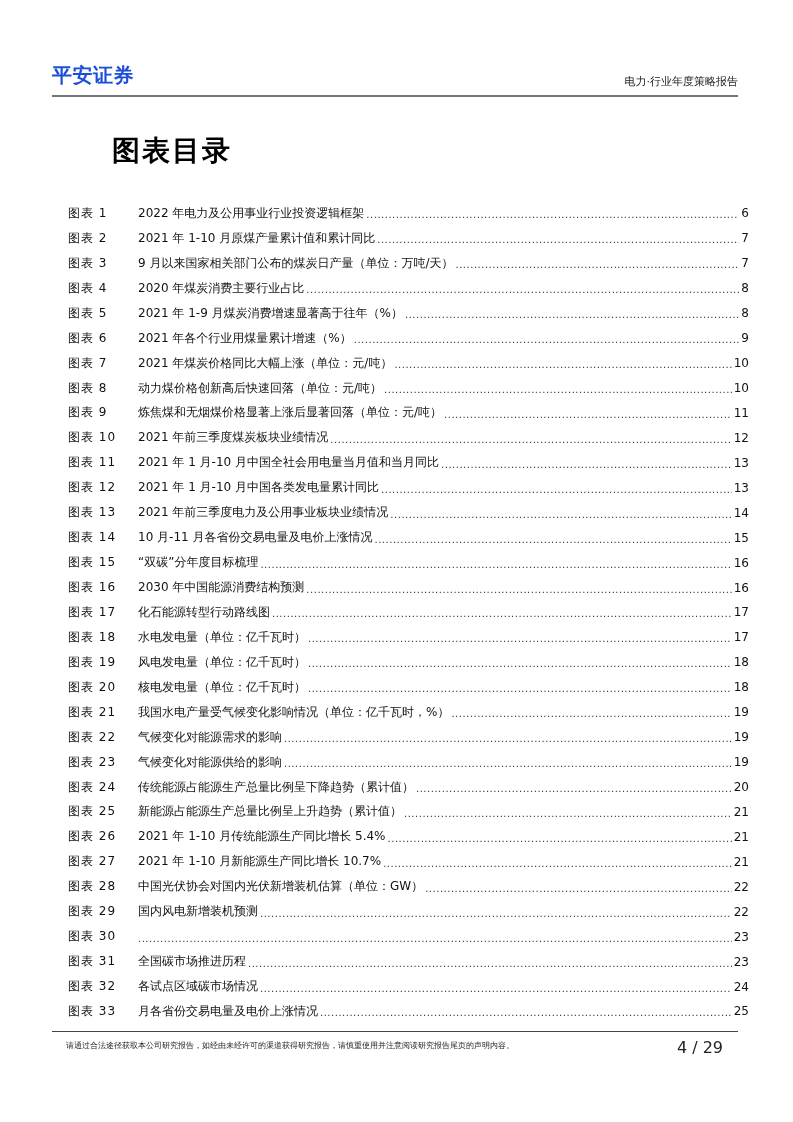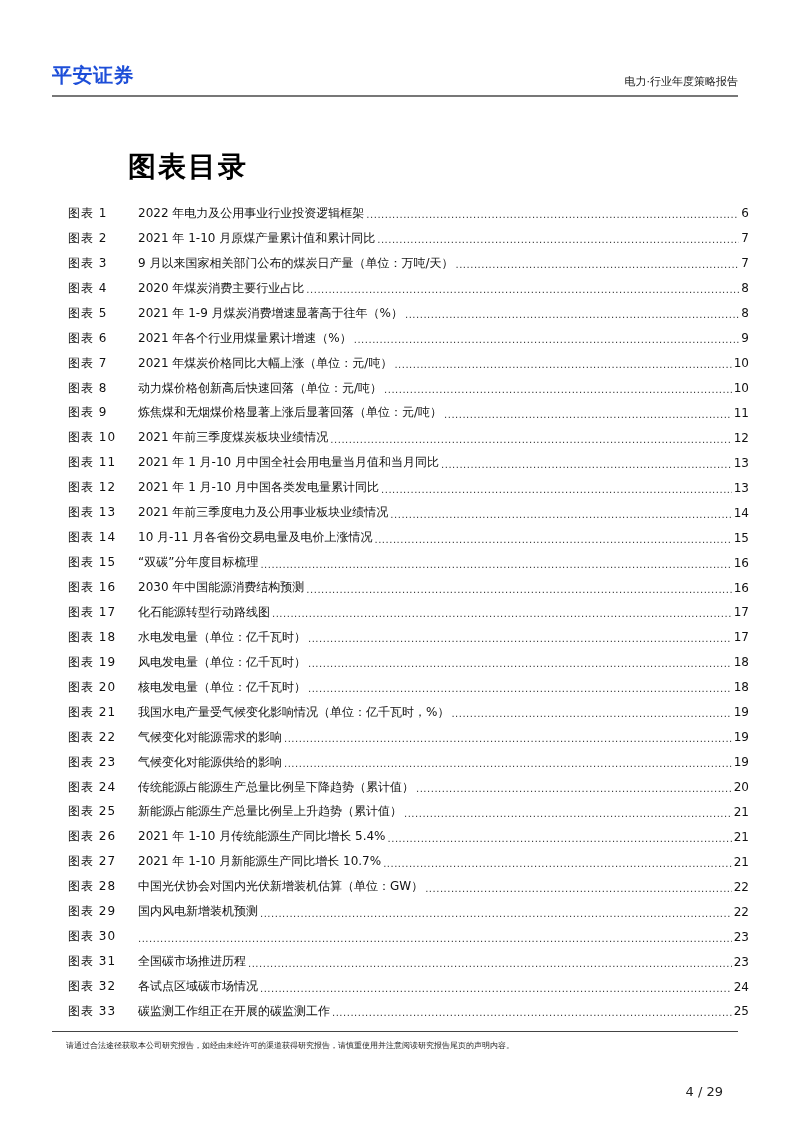--- a/index.html
+++ b/index.html
@@ -13,32 +13,32 @@
                  color: #000; letter-spacing: 2px; }
     .toc-list { position: absolute; left: 57px; top: 190px; width: 681px; margin: 11px; padding: 0; list-style: none; }
     .toc-row { height: 24.95px; display: flex; align-items: center; font-size: 12px; white-space: nowrap; }
     .toc-label { flex: 0 0 auto; width: 70px; letter-spacing: 1px; }
     .toc-caption { flex: 0 0 auto; padding-right: 2px; }
     .toc-dots { flex: 1 1 auto; overflow: hidden; color: #333; font-size: 10px; letter-spacing: 0.5px; margin-top: 3px; }
     .toc-dots::before { content: "......................................................................................................................................................................................................................................................"; }
     .toc-page { flex: 0 0 auto; padding-left: 2px; text-align: right; min-width: 8px; }
     .footer-rule { position: absolute; left: 52px; right: 55px; top: 1031px; height: 1px; background: #444; }
     .disclaimer { position: absolute; left: 66px; top: 1040px; font-size: 8px; color: #222; }
-    .page-num { position: absolute; right: 70px; top: 1084px; font-size: 13px; color: #222; }
+    .page-num { position: absolute; right: 70px; top: 1038px; font-size: 16px; color: #222; }
   </style>
 </head>
 <body>
 
 <div>
   <div class="brand">平安证券</div>
   <div class="report-type">电力·行业年度策略报告</div>
   <div class="header-rule"></div>
 </div>
 
-<h1 class="toc-title" style="margin:16px;">图表目录</h1>
+<h1 class="toc-title" style="margin:0;">图表目录</h1>
 
 <ul class="toc-list" id="toc-list">
     <li class="toc-row">
       <span class="toc-label">图表 1</span>
       <span class="toc-caption">2022 年电力及公用事业行业投资逻辑框架</span>
       <span class="toc-dots"></span>
       <span class="toc-page">6</span>
     </li>
     <li class="toc-row">
       <span class="toc-label">图表 2</span>
@@ -220,21 +220,21 @@
       <span class="toc-page">23</span>
     </li>
     <li class="toc-row">
       <span class="toc-label">图表 32</span>
       <span class="toc-caption">各试点区域碳市场情况</span>
       <span class="toc-dots"></span>
       <span class="toc-page">24</span>
     </li>
     <li class="toc-row">
       <span class="toc-label">图表 33</span>
-      <span class="toc-caption">碳监测工作组正在开展的碳监测工作</span>
+      <span class="toc-caption">月各省份交易电量及电价上涨情况</span>
       <span class="toc-dots"></span>
       <span class="toc-page">25</span>
     </li>
   </ul>
 
 <div>
   <div class="footer-rule"></div>
   <div class="disclaimer">请通过合法途径获取本公司研究报告，如经由未经许可的渠道获得研究报告，请慎重使用并注意阅读研究报告尾页的声明内容。</div>
   <div class="page-num">4 / 29</div>
 </div>

